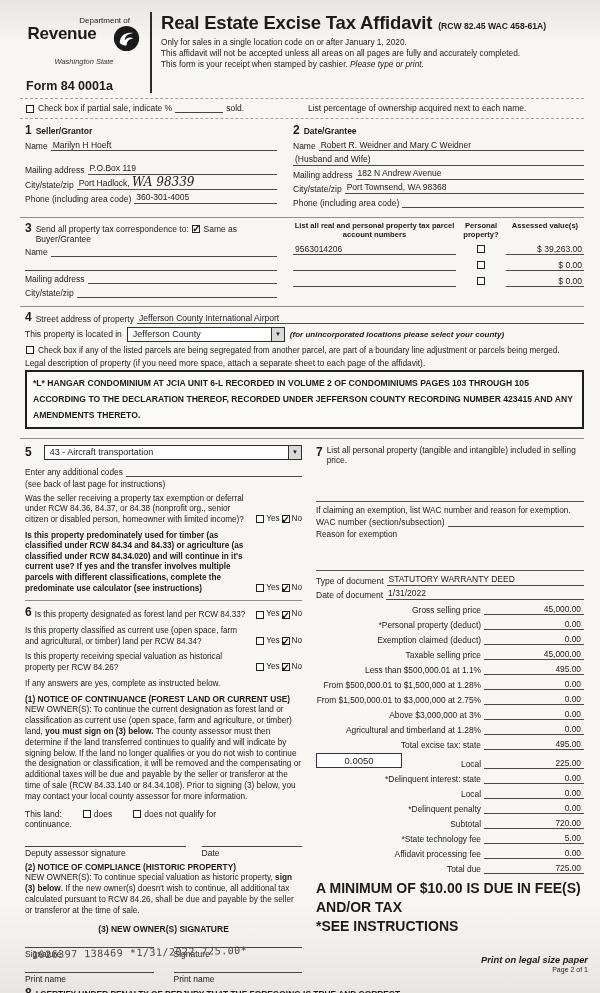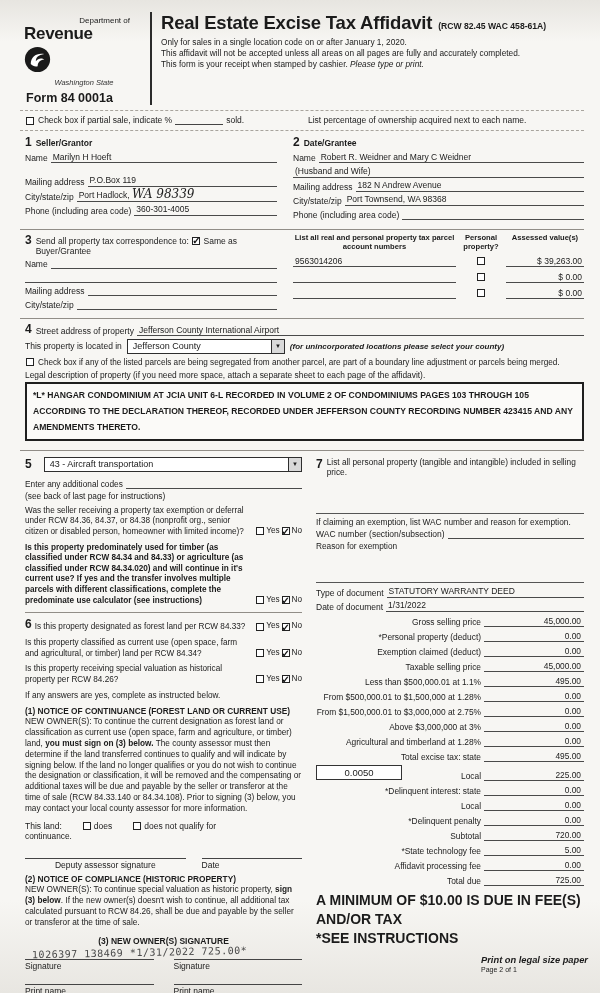--- a/index.html
+++ b/index.html
@@ -4,26 +4,26 @@
 <style>
   * { box-sizing: border-box; margin: 0; padding: 0; }
   body { margin: 0; background: #cfccc7; font-family: "Liberation Sans", sans-serif; }
   .page { width: 600px; height: 993px; margin: 0 auto; position: relative; overflow: hidden;
           background: linear-gradient(180deg,#e7e5e0 0,#f7f6f3 42px,#f7f6f3 900px,#e8e6e1 993px);
           color: #1b1b1b; padding: 10px 16px 0 20px; }
 
   
   .hdr { display: flex; align-items: stretch; padding: 2px 0 5px 4px; border-bottom: 1px dashed #a8a49d; }
   .logo-col { width: 120px; flex-shrink: 0; padding-top: 4px; text-align: center; }
-  .logo-row { display: flex; justify-content: center; align-items: flex-start; gap: 4px; flex-direction: column; }
+  .logo-row { display: flex; justify-content: center; align-items: flex-start; gap: 17px; }
   .dept { font-size: 8px; text-align: right; padding-right: 14px; }
   .revenue { font-size: 17px; font-weight: bold; line-height: 1; letter-spacing: -0.3px; }
   .logo-mark svg { width: 27px; height: 27px; }
   .wa { font-size: 7.5px; font-style: italic; color: #333; margin-top: 1px; }
-  .formnum { font-size: 12.5px; font-weight: bold; margin-top: 4px; text-align: left; padding-left: 2px; }
+  .formnum { font-size: 12.5px; font-weight: bold; margin-top: 13px; text-align: left; padding-left: 2px; }
   .title-col { border-left: 2px solid #2b2b2b; padding-left: 9px; margin-left: 6px; flex: 1; }
   .title-line { display: flex; align-items: baseline; gap: 6px; }
   .main-title { font-size: 18.5px; font-weight: bold; letter-spacing: -0.2px; white-space: nowrap; }
   .rcw { font-size: 8.6px; font-weight: bold; white-space: nowrap; }
   .subs { font-size: 8.3px; line-height: 1.35; margin-top: 3px; }
   .ital { font-style: italic; }
 
   
   .cb { display: inline-block; width: 8px; height: 8px; border: 1.2px solid #222; position: relative;
         background: #fff; flex-shrink: 0; margin: 0 1px; vertical-align: -1px; }
@@ -87,21 +87,21 @@
   .addcodes { display: flex; align-items: flex-end; margin-top: 7px; font-size: 8.3px; }
   .addcodes .val { flex: 1; border-bottom: 1px solid #4a4a4a; min-height: 9px; margin-left: 3px; }
   .note { font-size: 8.3px; margin-top: 2px; }
   .boldq { font-weight: bold; }
   .s6 { border-top: 1px solid #918d87; margin-top: 6px; padding-top: 1px; }
   .n-title { font-weight: bold; font-size: 8.3px; margin-top: 4px; }
   .n-body { font-size: 8.25px; line-height: 1.33; margin-top: 1px; }
   .landrow { display: flex; gap: 20px; margin-top: 6px; font-size: 8.5px; align-items: center; }
   .landrow .pair { display: flex; align-items: center; gap: 2px; }
   .deputy { display: flex; gap: 16px; margin-top: 15px; font-size: 8.5px; }
-  .dep1 { flex: 1.6; border-top: 1px solid #444; padding-top: 1px; text-align: center; }
+  .dep1 { flex: 1.6; border-top: 1px solid #444; padding-top: 1px; }
   .dep2 { flex: 1; border-top: 1px solid #444; padding-top: 1px; }
   .sig3title { text-align: center; font-weight: bold; font-size: 8.5px; margin-top: 7px; }
   .sigrow { display: flex; gap: 20px; margin-top: 13px; font-size: 8.5px; }
   .sigcol { flex: 1; border-top: 1px solid #444; padding-top: 1px; }
 
   
   .s7h { display: flex; gap: 4px; font-size: 8.3px; line-height: 1.3; }
   .blankline { border-bottom: 1px solid #555; height: 10px; }
   .mt26 { margin-top: 26px; } .mt22 { margin-top: 22px; }
   .trow { display: flex; align-items: flex-end; height: 15px; font-size: 8.4px; }
@@ -112,21 +112,21 @@
   .ratebox { border: 1.5px solid #333; width: 86px; text-align: center; font-size: 9.5px; padding: 1px 0;
              margin-bottom: 1px; background: #fff; flex-shrink: 0; }
   .minnote { font-weight: bold; font-size: 14px; margin-top: 5px; line-height: 1.35; }
 
   
   .s8 { padding-left: 5px; margin-top: 2px; }
   .s8h { display: flex; gap: 4px; align-items: baseline; font-size: 8.4px; }
   .s8h .stmt { font-weight: bold; }
   .stamp { position: absolute; left: 32px; top: 947px; font-family: "DejaVu Sans Mono", monospace;
            font-size: 10px; color: #4a4a4a; letter-spacing: 0.5px; transform: rotate(-1.2deg); }
-  .pn { position: absolute; right: 12px; top: 955px; text-align: left; }
+  .pn { position: absolute; right: 12px; top: 955px; text-align: right; }
   .pn1 { font-weight: bold; font-style: italic; font-size: 9.3px; }
   .pn2 { font-size: 7px; margin-top: 1px; }
 </style>
 </head>
 <body>
 
 <div class="page">
 
   <div class="hdr">
     <div class="logo-col">

